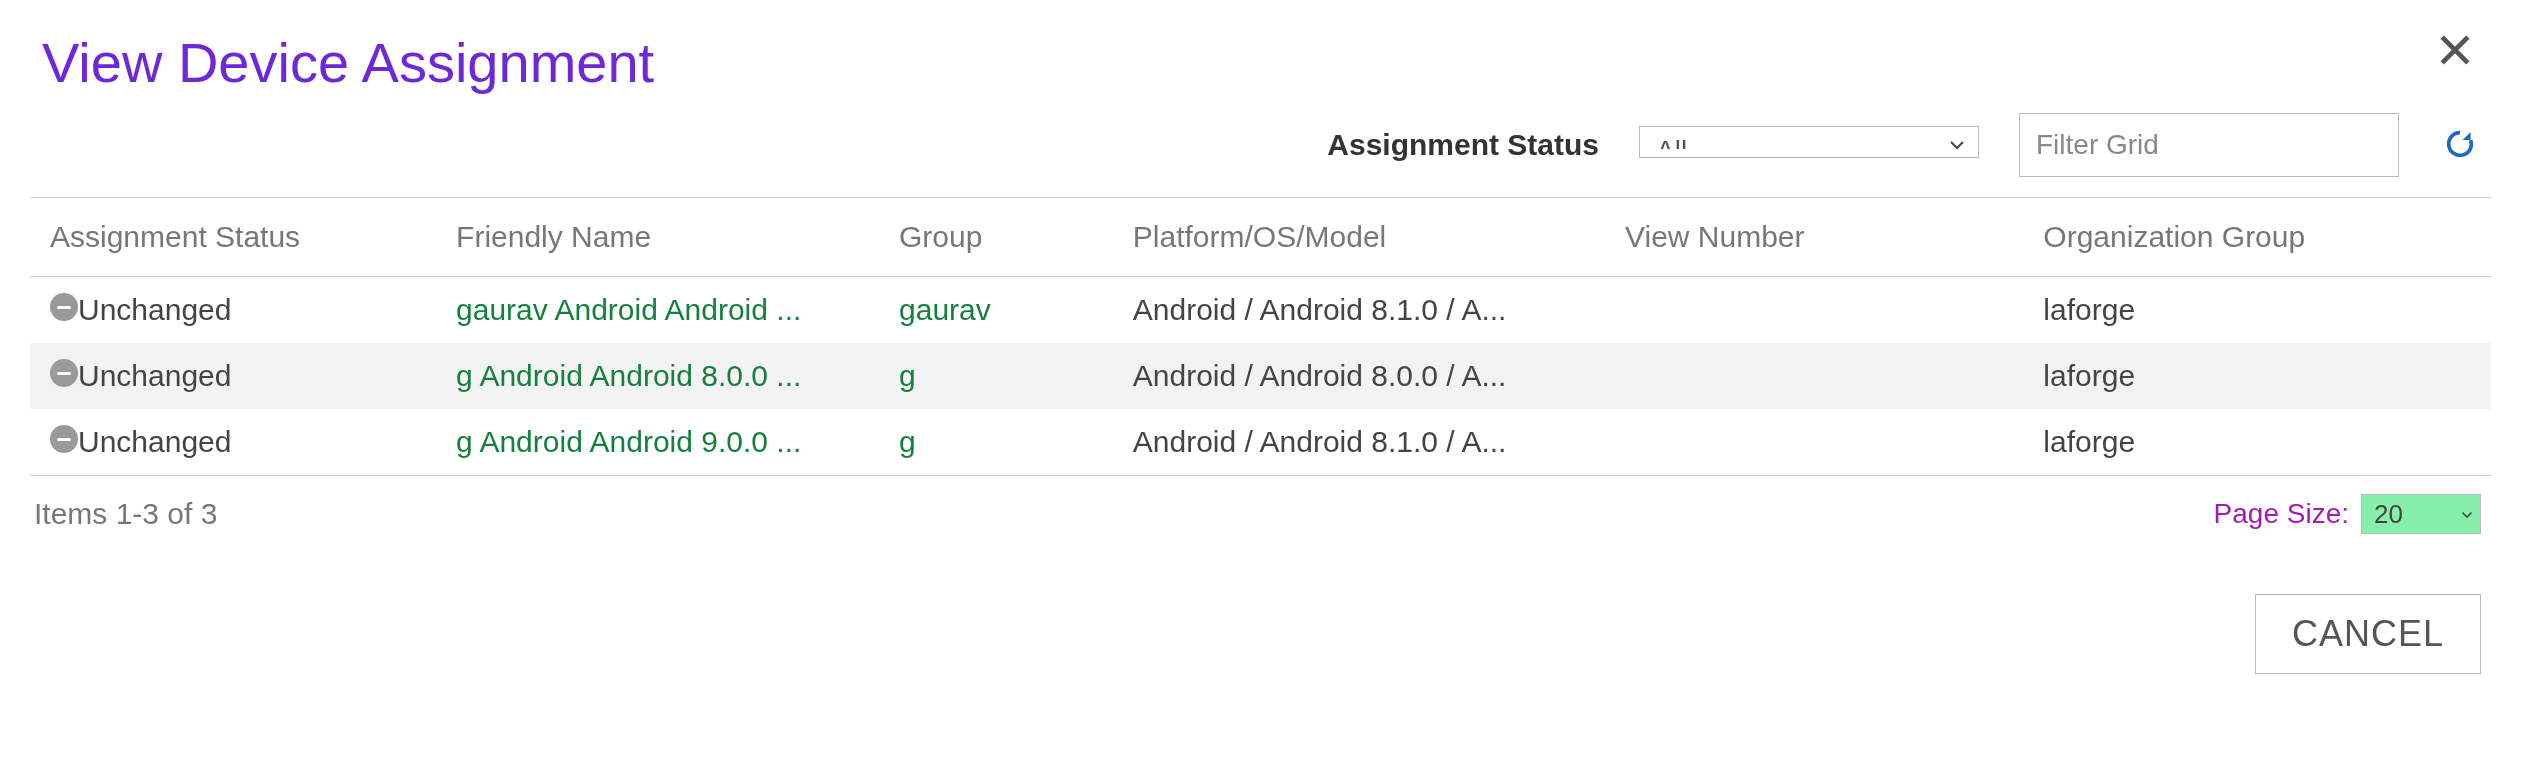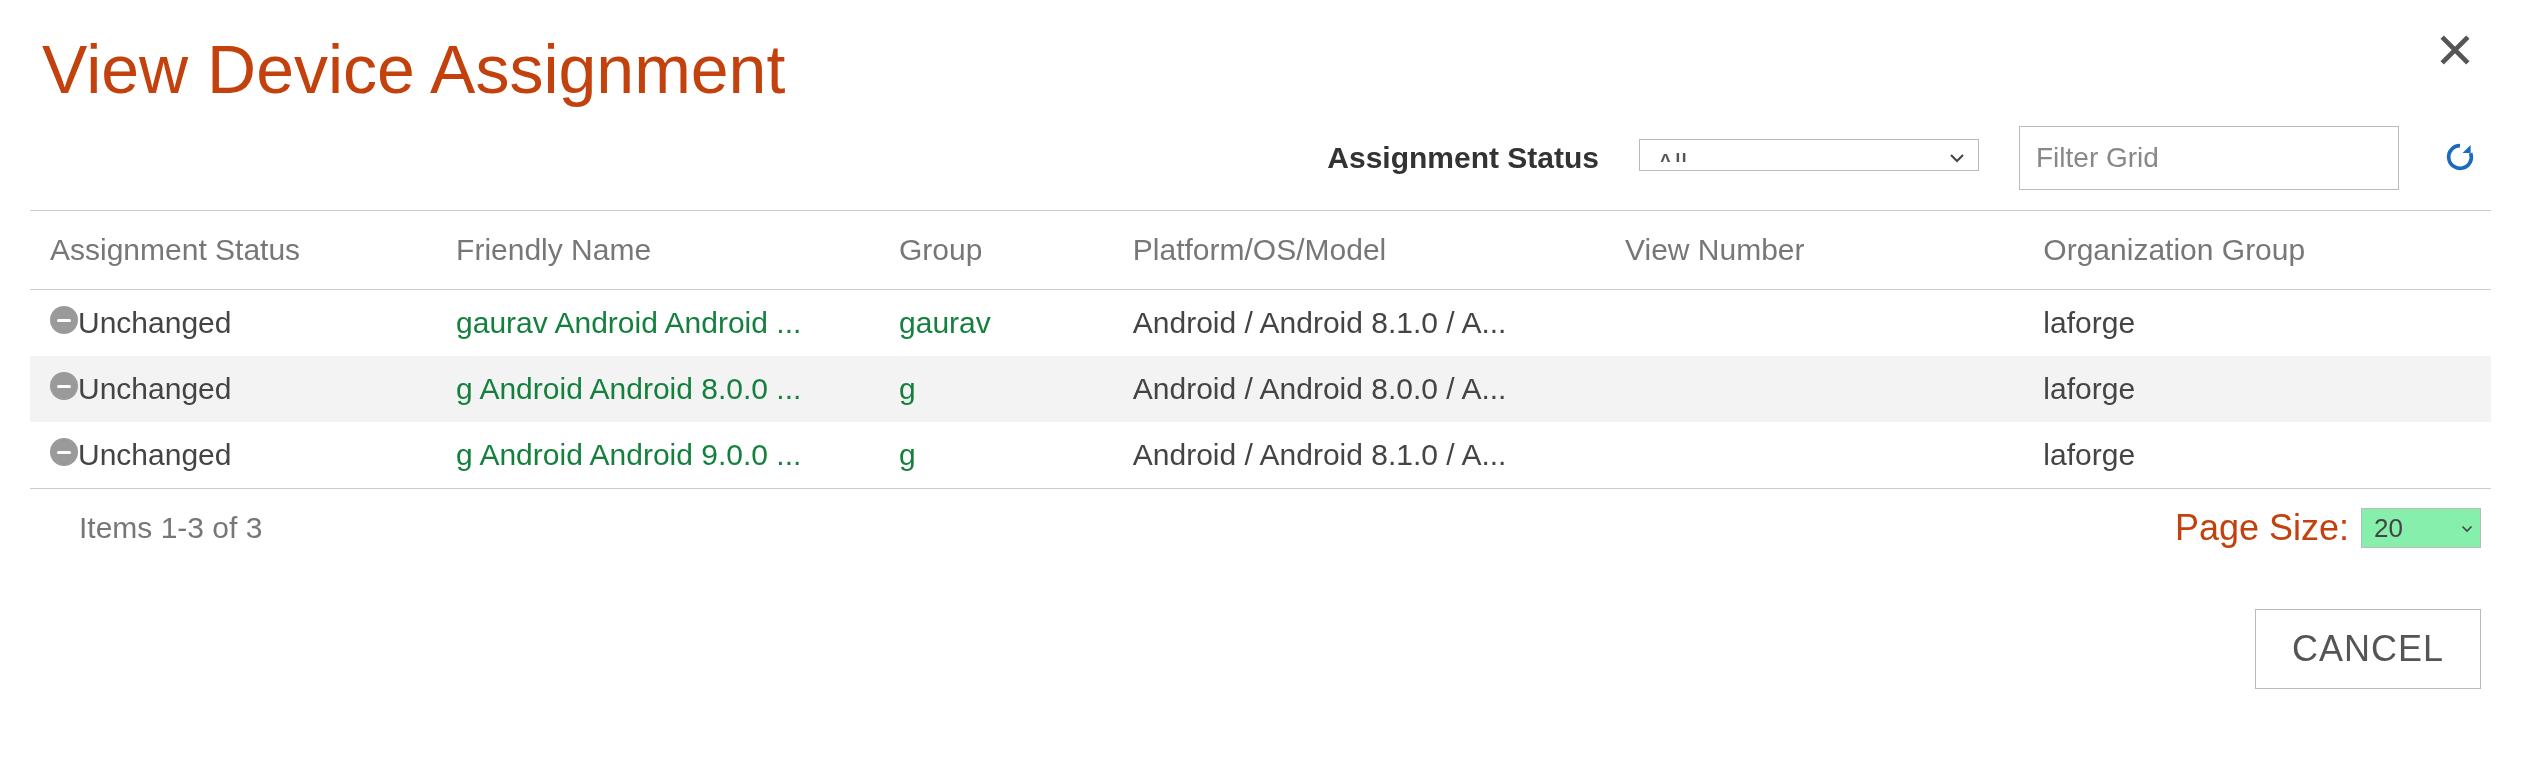--- a/index.html
+++ b/index.html
@@ -16,23 +16,23 @@
     position: relative;
   }
   .close-x {
     position: absolute;
     top: 28px;
     right: 44px;
     cursor: pointer;
   }
   .close-x svg { width: 44px; height: 44px; stroke: #555; stroke-width: 2.6; }
   .title {
-    font-size: 68px;
+    font-size: 56px;
     font-weight: 300;
-    color: #c2410c;
+    color: #6d28d9;
     margin: 0 0 18px 0;
     padding-left: 12px;
   }
   .toolbar {
     display: flex;
     align-items: center;
     justify-content: flex-end;
     gap: 40px;
     padding: 0 10px 20px 10px;
   }
@@ -129,25 +129,24 @@
   col.c2 { width: 18%; }
   col.c3 { width: 9.5%; }
   col.c4 { width: 20%; }
   col.c5 { width: 17%; }
   col.c6 { width: 19%; }
   .footer {
     display: flex;
     align-items: center;
     justify-content: space-between;
     padding: 18px 10px 0 4px;
-    margin-left: 45px;
   }
   .items-text { font-size: 30px; color: #777; }
   .page-size-wrap { display: flex; align-items: center; gap: 12px; }
-  .page-size-label { font-size: 36px; color: #c2410c; }
+  .page-size-label { font-size: 28px; color: #a21caf; }
   .page-size-select-wrap { position: relative; }
   .page-size-select {
     -webkit-appearance: none;
     -moz-appearance: none;
     appearance: none;
     border: 1.5px solid #bbb;
     background: #86efac;
     font-size: 26px;
     color: #444;
     padding: 4px 40px 4px 12px;

